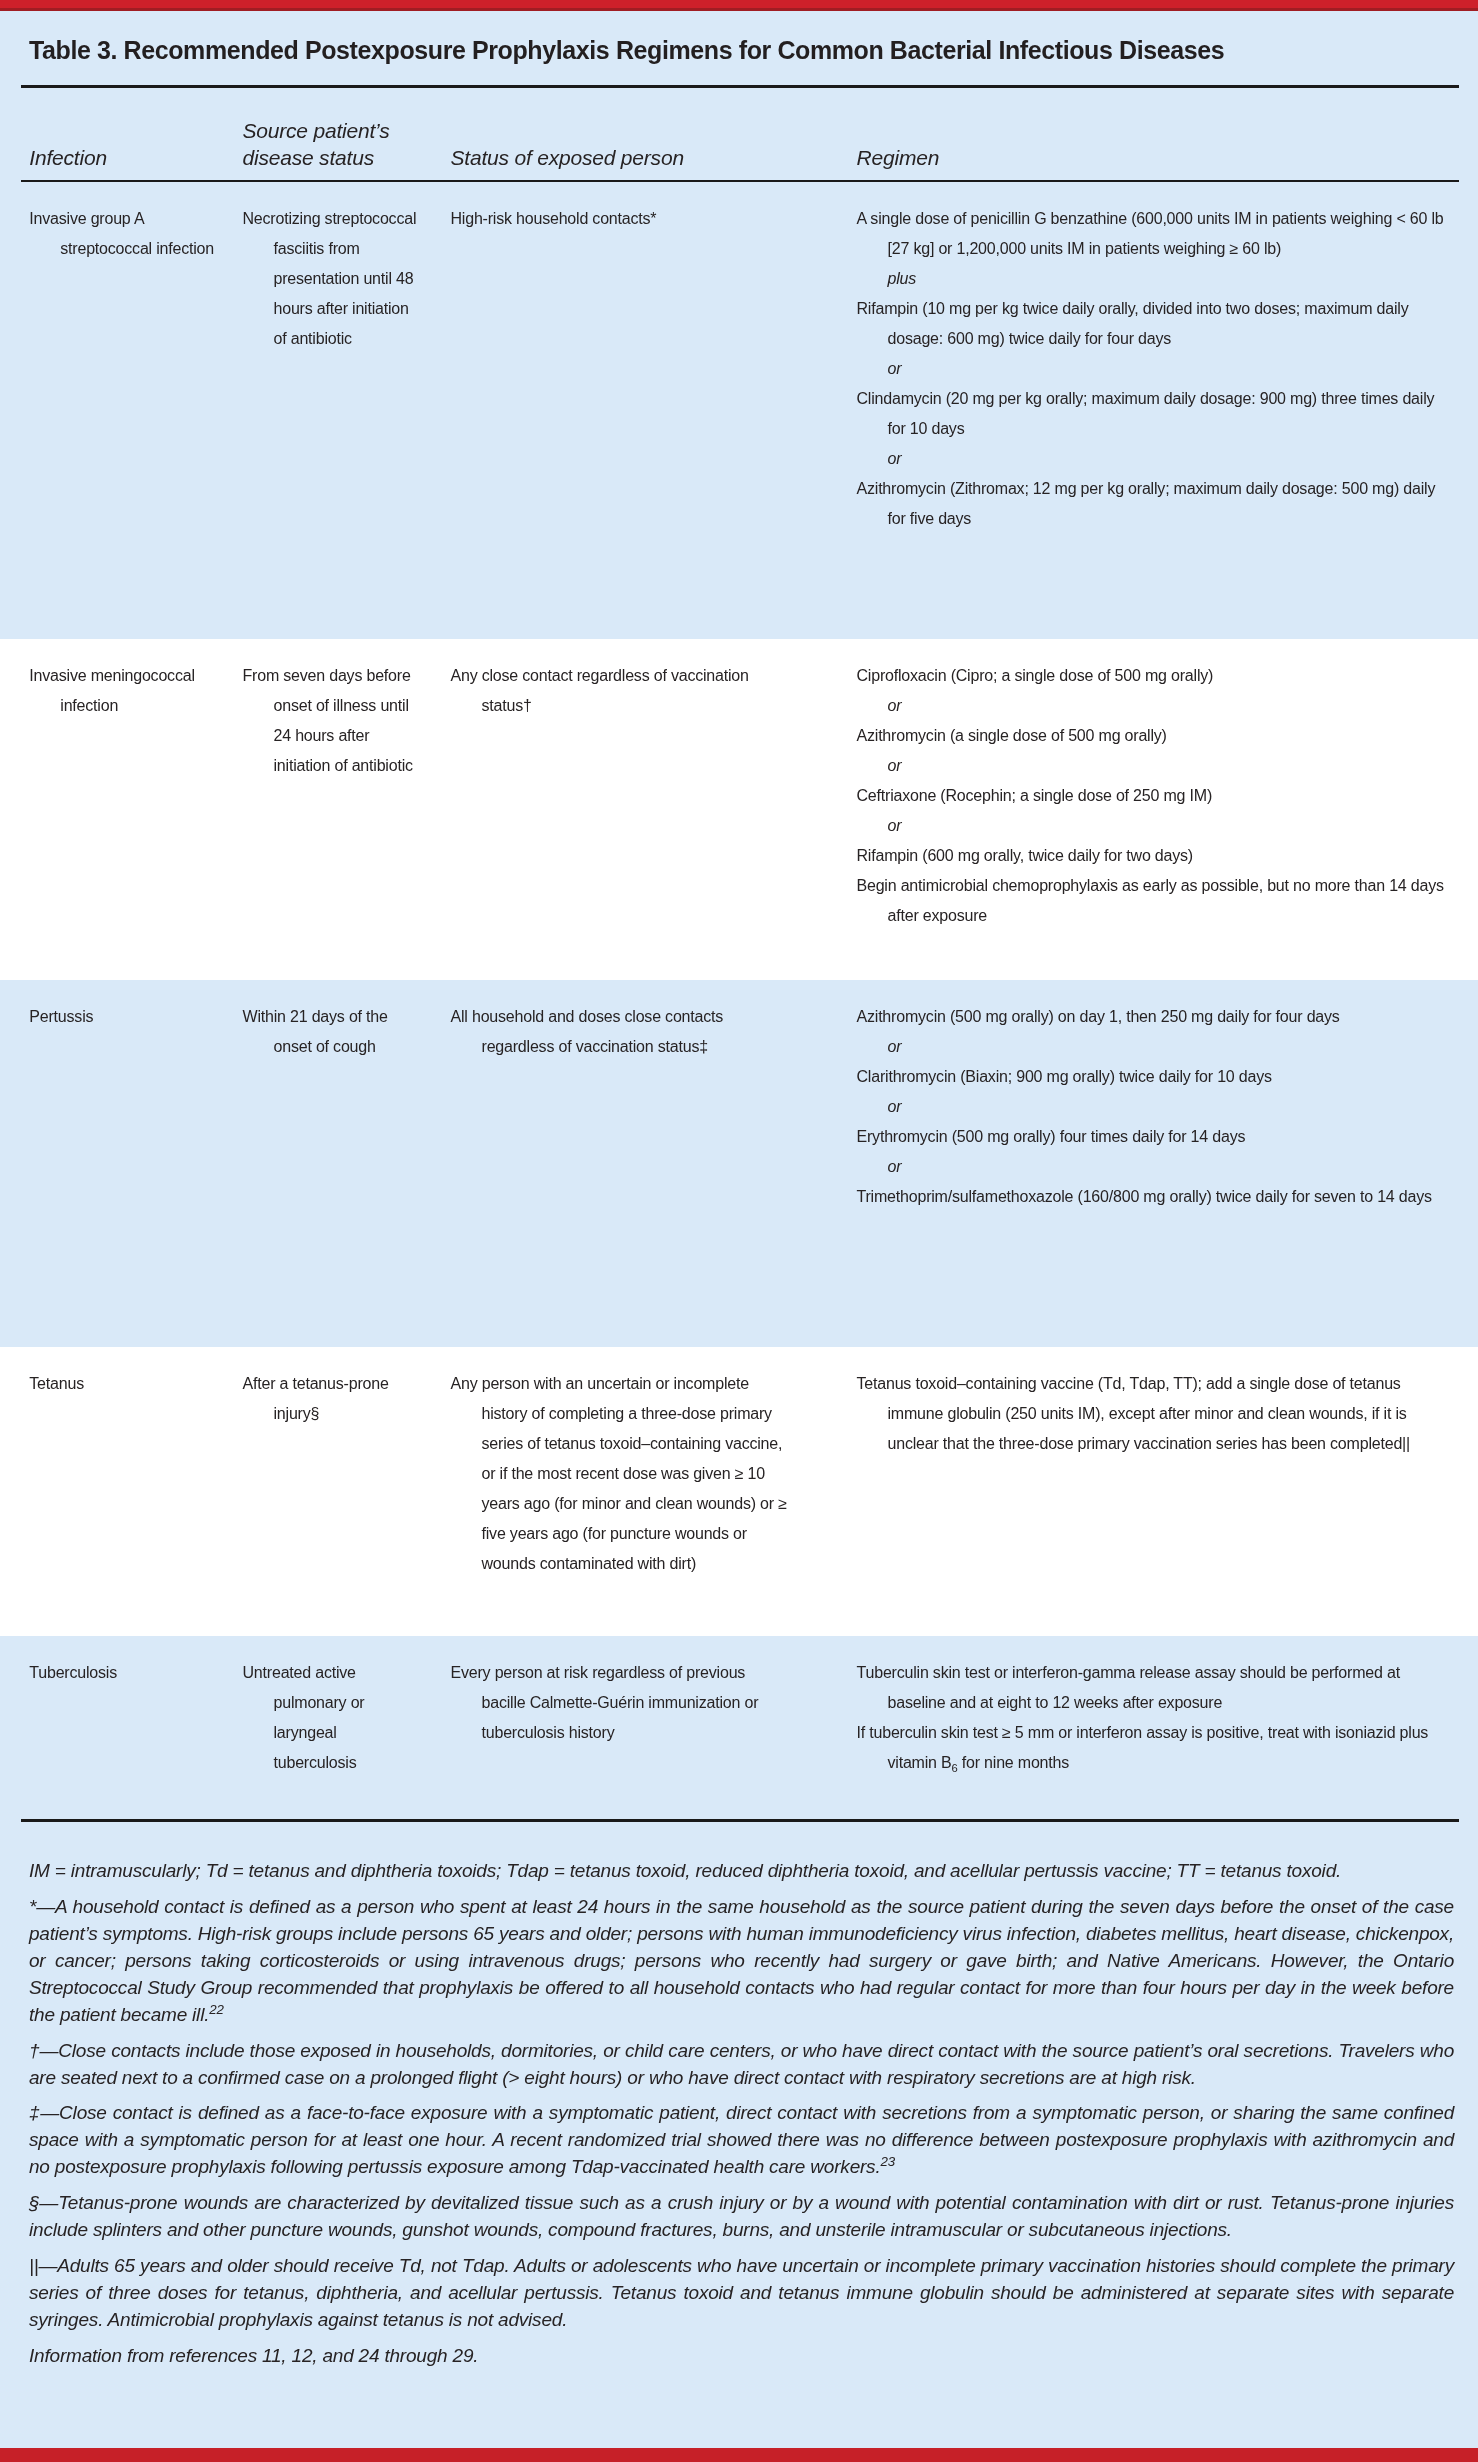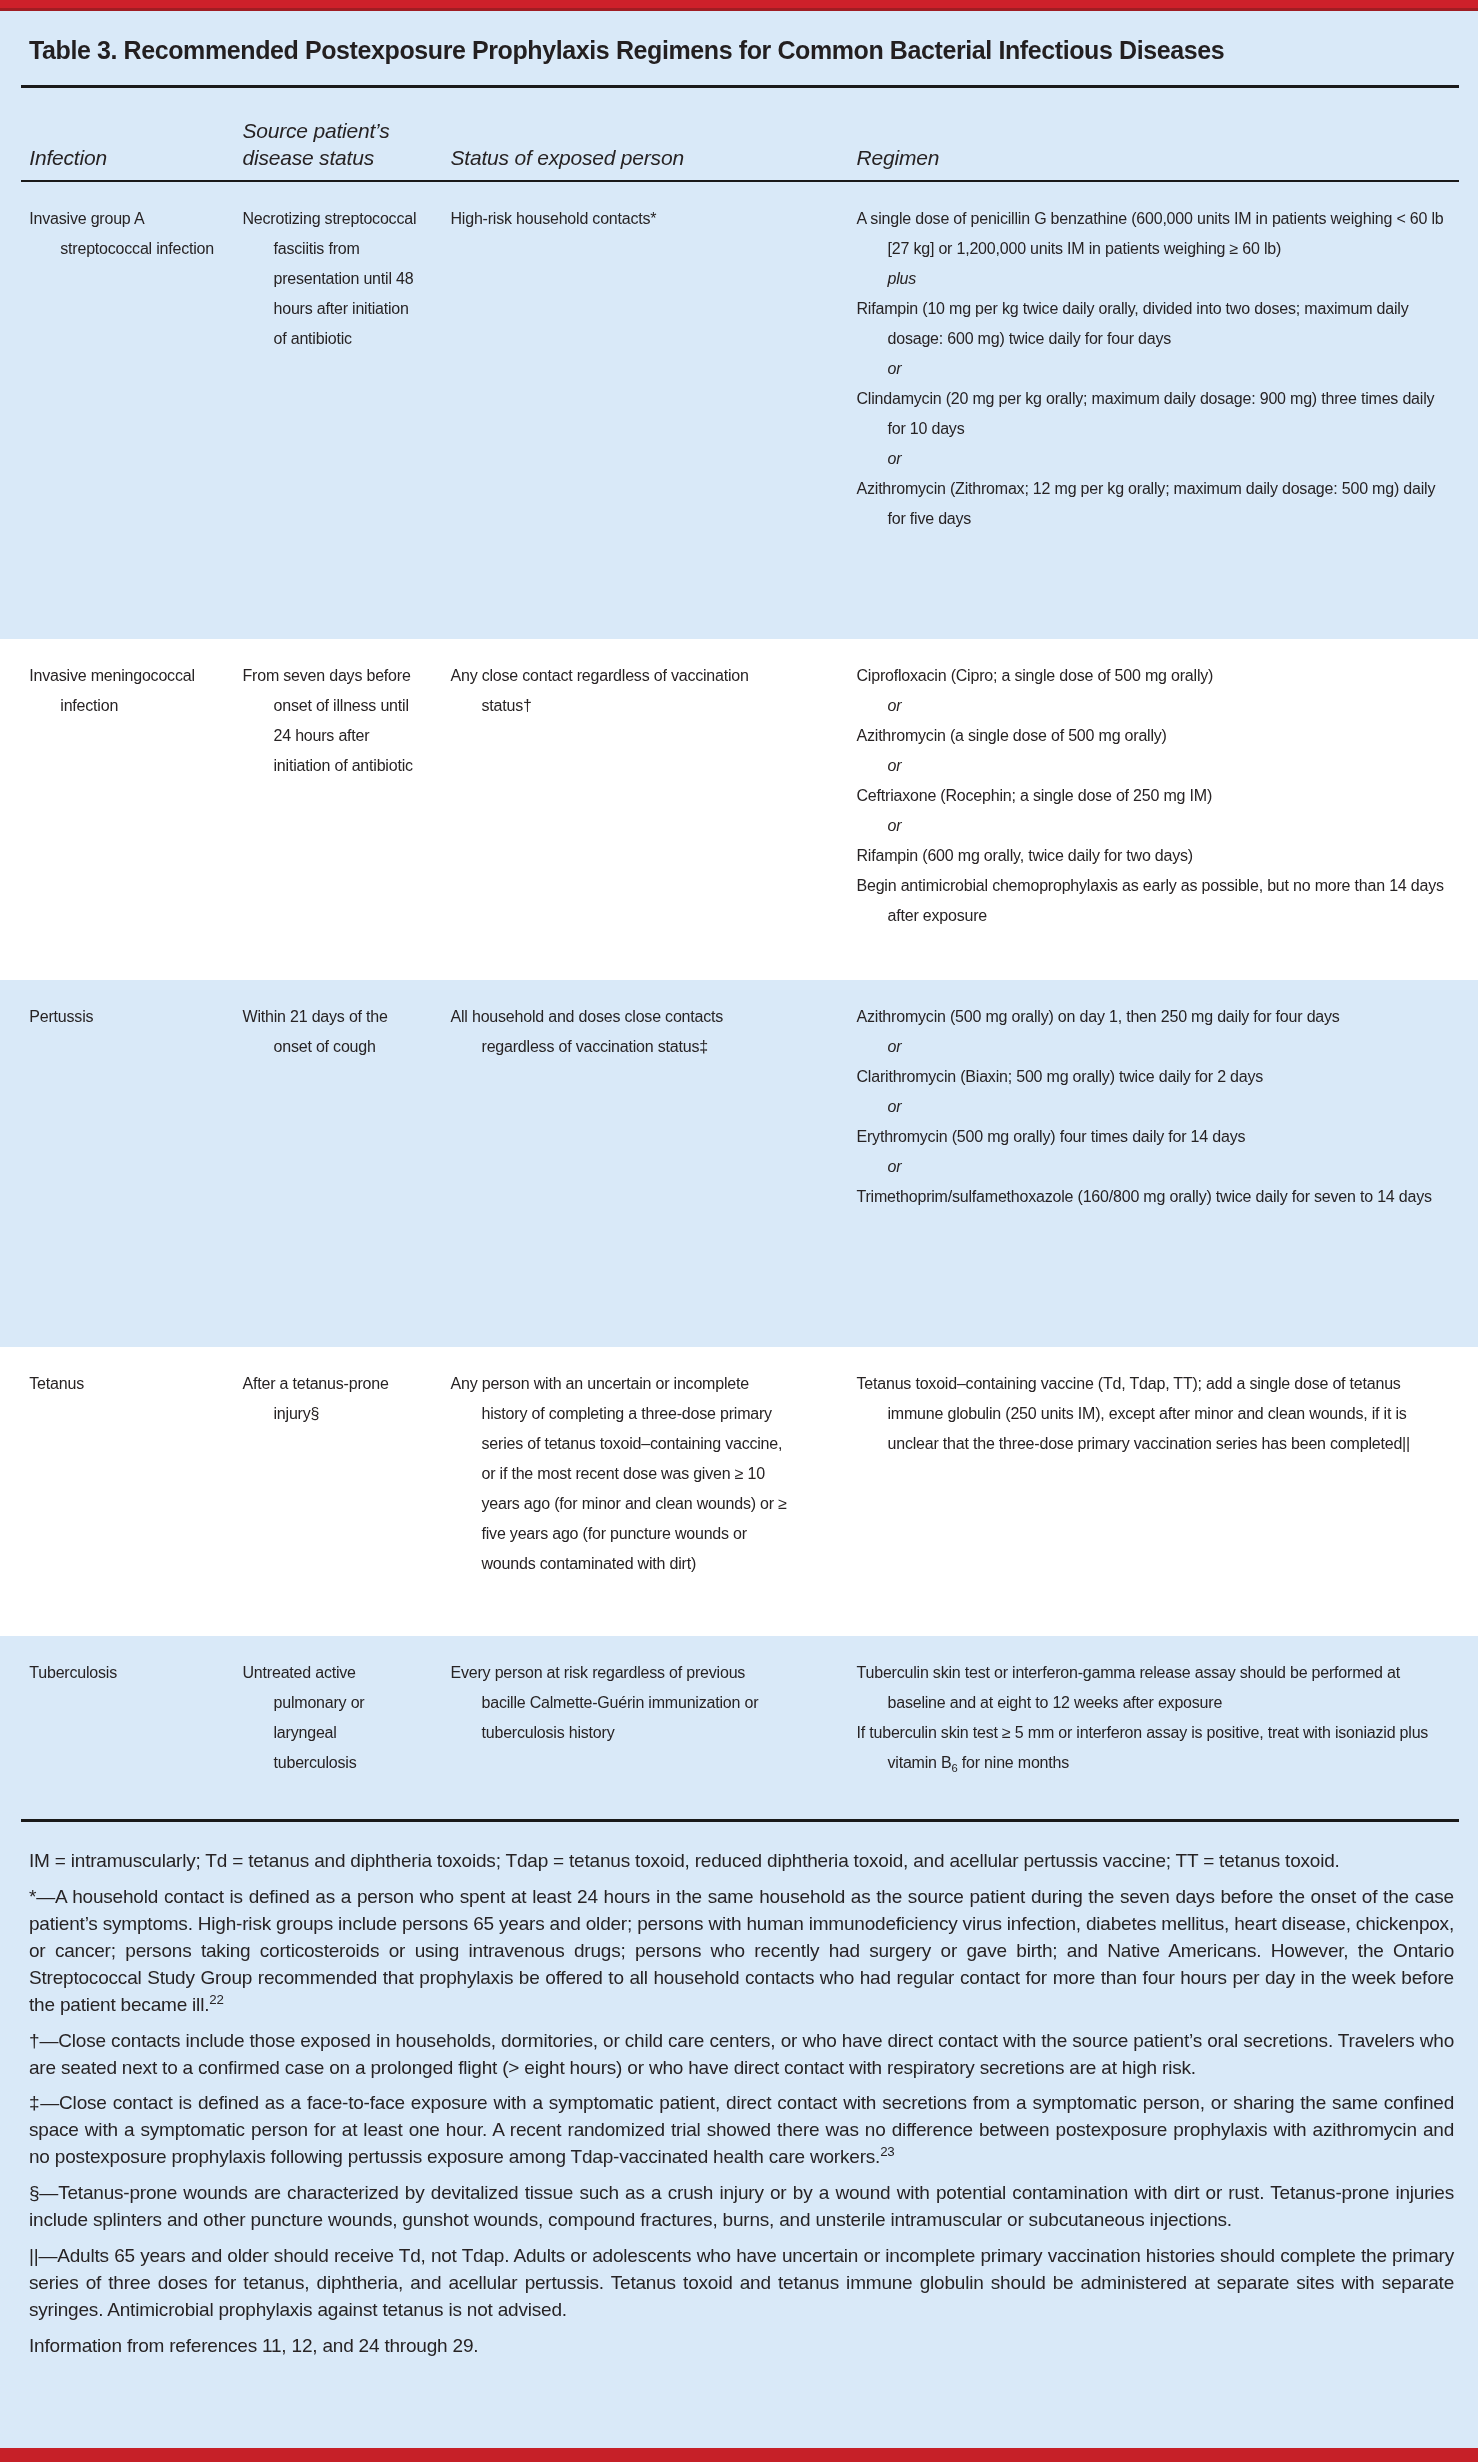--- a/index.html
+++ b/index.html
@@ -92,21 +92,22 @@
   .c2{padding-right:29px;}
   .c3{padding-right:66px;}
   .c4{padding-right:2.9px;}
   .conn{
     font-style:italic;
     padding-left:31px;
   }
   sub{font-size:70%;line-height:0;}
   sup{font-size:70%;line-height:0;}
   .footnotes{
-    padding:25px 25px 0 29px;
+    padding:35px 25px 0 29px;
+    font-style:italic;
     font-size:19px;
     line-height:27px;
     text-align:justify;
   }
   .footnotes p{
     margin:0 0 8.8px 0;
   }
 </style>
 </head>
 <body>
@@ -179,21 +180,21 @@
     </div>
     <div class="cell c2">
       <p class="hang">Within 21 days of the onset of cough</p>
     </div>
     <div class="cell c3">
       <p class="hang">All household and doses close contacts regardless of vaccination status‡</p>
     </div>
     <div class="cell c4">
       <p class="hang">Azithromycin (500 mg orally) on day 1, then 250 mg daily for four days</p>
       <p class="conn">or</p>
-      <p class="hang">Clarithromycin (Biaxin; 500 mg orally) twice daily for 2 days</p>
+      <p class="hang">Clarithromycin (Biaxin; 900 mg orally) twice daily for 10 days</p>
       <p class="conn">or</p>
       <p class="hang">Erythromycin (500 mg orally) four times daily for 14 days</p>
       <p class="conn">or</p>
       <p class="hang">Trimethoprim/sulfamethoxazole (160/800 mg orally) twice daily for seven to 14 days</p>
     </div>
   </div>
 
   <div class="grid t-row white r4">
     <div class="cell c1">
       <p class="hang">Tetanus</p>

